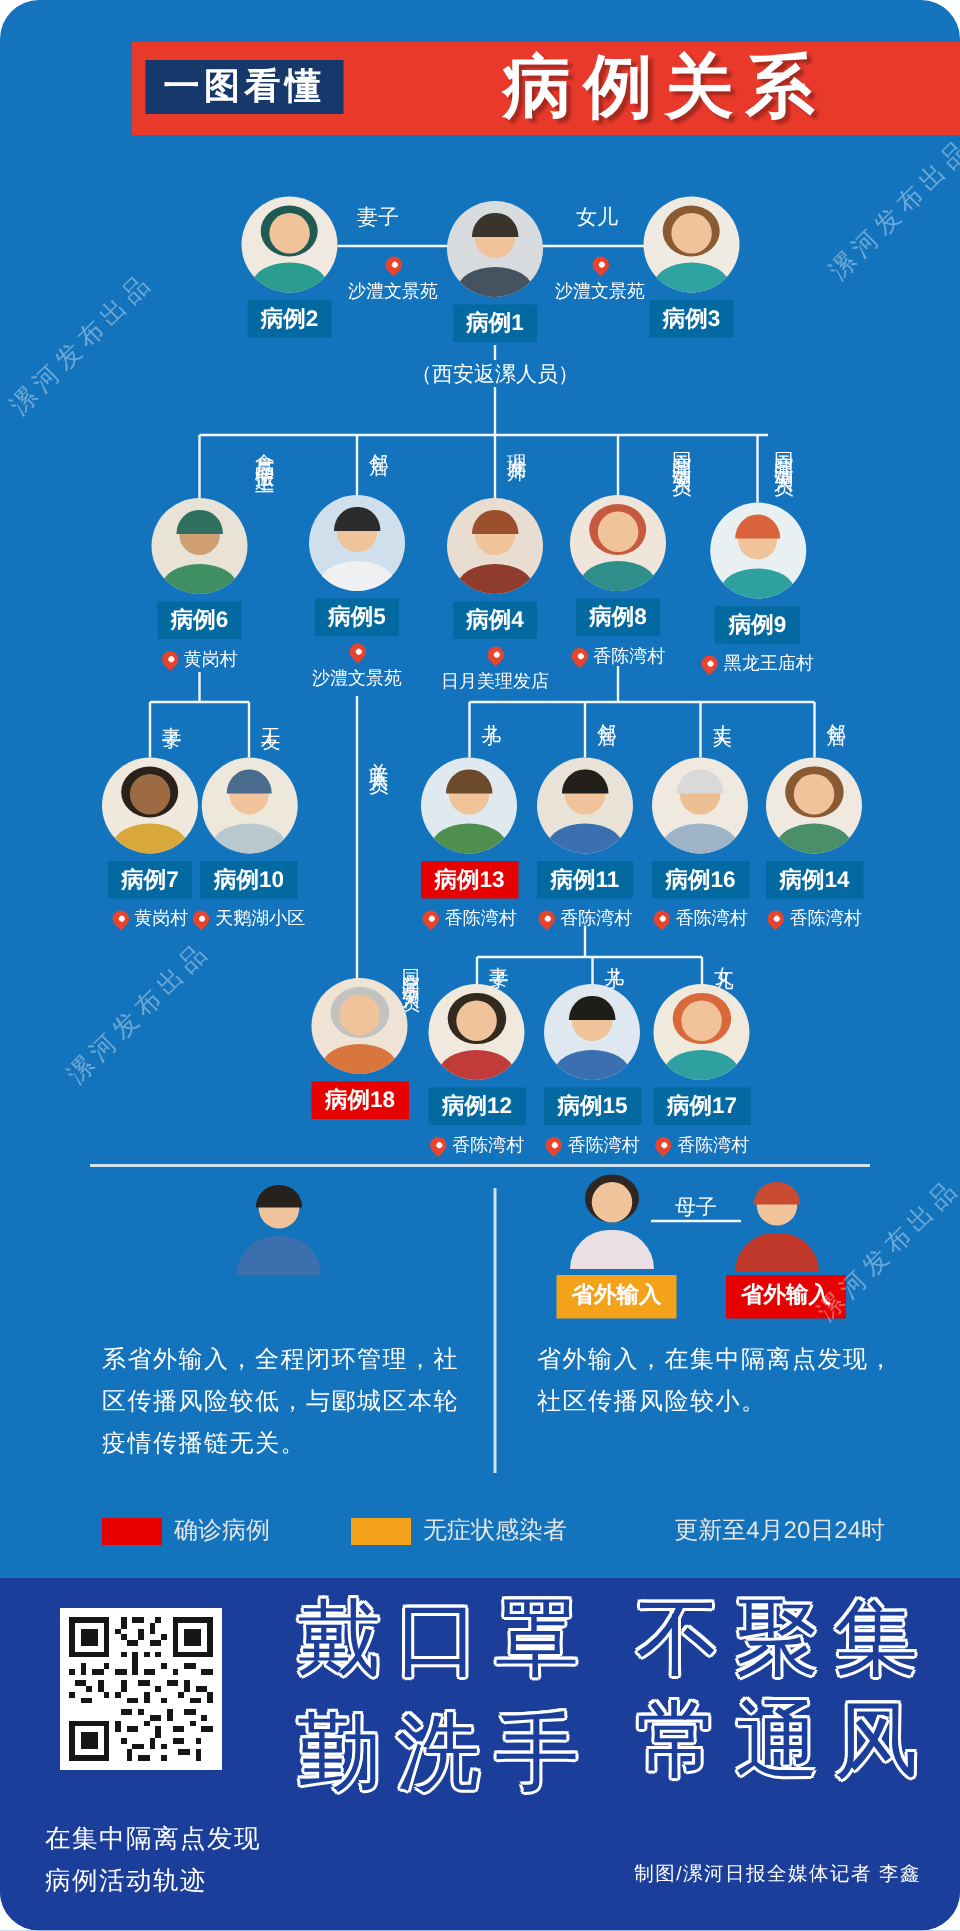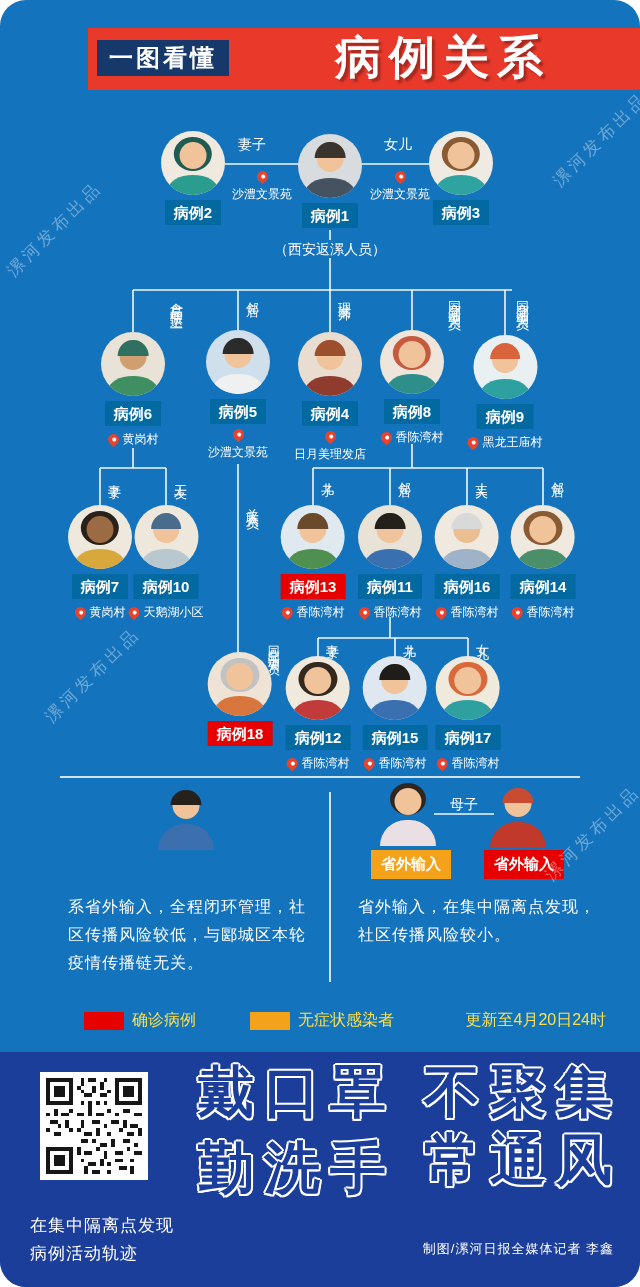--- a/index.html
+++ b/index.html
@@ -62,34 +62,34 @@
     border-radius:50%;background:#fff}
   .pin-row{display:flex;align-items:center;gap:4px;color:#fff;font-size:12px;white-space:nowrap;z-index:2}
   .pin-col{display:flex;flex-direction:column;align-items:center;gap:4px;color:#fff;font-size:12px;white-space:nowrap;z-index:2}
   .pin-stack{position:absolute;z-index:2;transform:translateX(-50%);display:flex;flex-direction:column;
     align-items:center;gap:4px;color:#fff;font-size:12px;white-space:nowrap}
 
   
   .para{position:absolute;z-index:2;color:#fff;font-size:16px;line-height:1.75;letter-spacing:1px}
 
   
-  .legend{position:absolute;left:84px;top:1010px;width:522px;display:flex;align-items:center;gap:8px;
-    color:#fde047;font-size:16px;z-index:2}
+  .legend{position:absolute;left:68px;top:1010px;width:522px;display:flex;align-items:center;gap:8px;
+    color:#e5e5e5;font-size:16px;z-index:2}
   .swatch{width:40px;height:18px;flex:0 0 auto}
   .swatch.red{background:#e60000}
   .swatch.orange{background:#f5a21b}
   .swatch.orange{margin-left:46px}
   .legend .updated{margin-left:auto}
 
   
   .footer{position:absolute;left:0;right:0;bottom:0;top:1052px;background:#1b3e9b;z-index:2}
   .qr{position:absolute;left:40px;top:20px;width:108px;height:108px;background:#fff;padding:6px}
   .qr svg{width:100%;height:100%;shape-rendering:crispEdges;display:block}
   .qr-caption{position:absolute;left:30px;top:160px;color:#fff;font-size:17px;line-height:1.65;letter-spacing:1px}
-  .slogan{position:absolute;color:#1b3e9b;font-weight:bold;font-size:56px;letter-spacing:10px;white-space:nowrap;line-height:1;
+  .slogan{position:absolute;color:#1b3e9b;font-weight:normal;font-size:56px;letter-spacing:10px;white-space:nowrap;line-height:1;
     text-shadow:2px 0 0 #fff,-2px 0 0 #fff,0 2px 0 #fff,0 -2px 0 #fff,1.5px 1.5px 0 #fff,-1.5px -1.5px 0 #fff,1.5px -1.5px 0 #fff,-1.5px 1.5px 0 #fff}
   .credit{position:absolute;right:26px;top:188px;color:#fff;font-size:13px;letter-spacing:1px}
 </style>
 </head>
 <body>
 
 <div class="page">
 
   <svg class="connectors" width="640" height="1287" viewBox="0 0 640 1287">
     <line x1="225" y1="164" x2="301" y2="164"></line>

